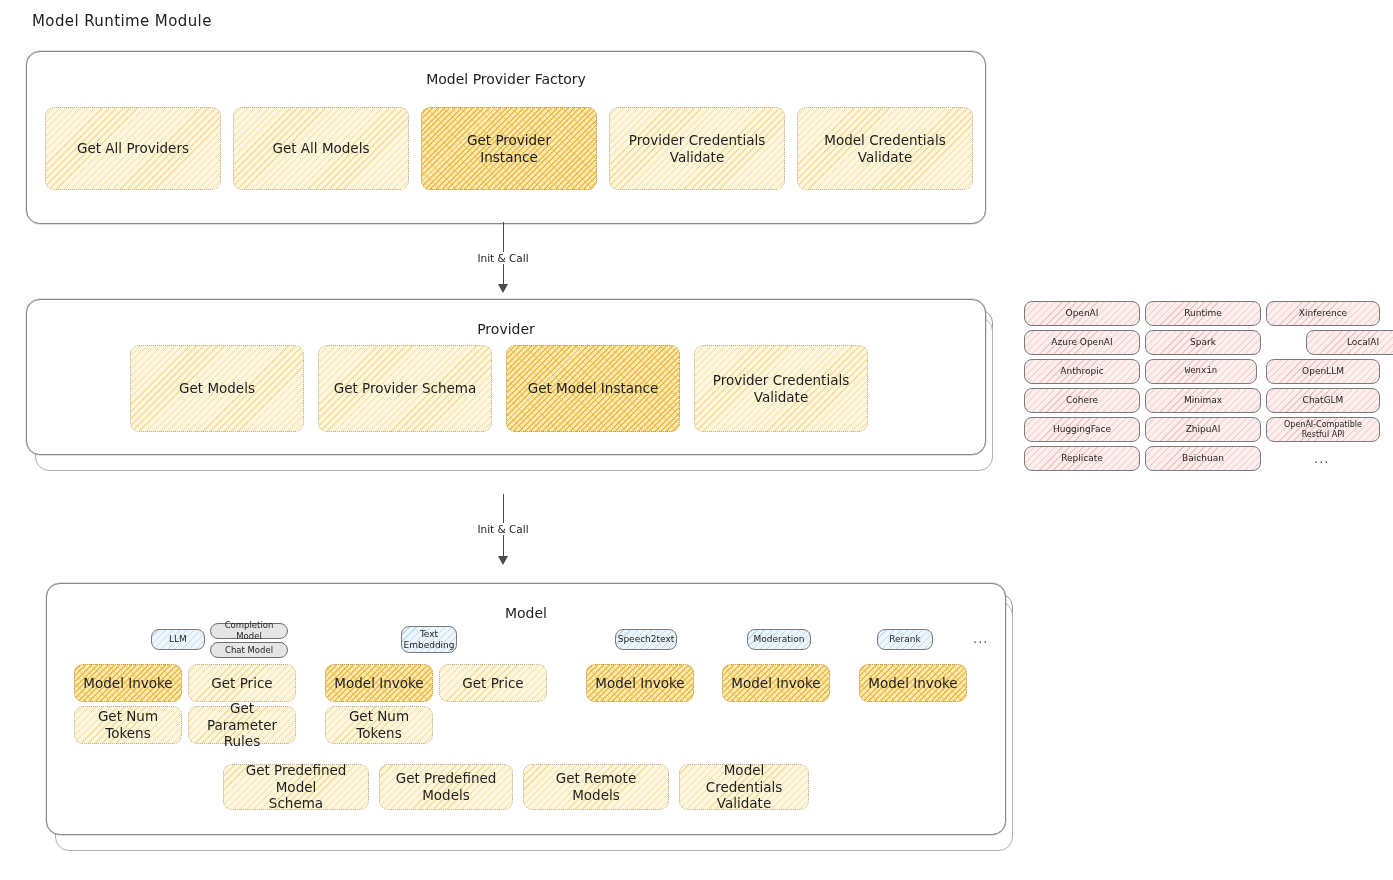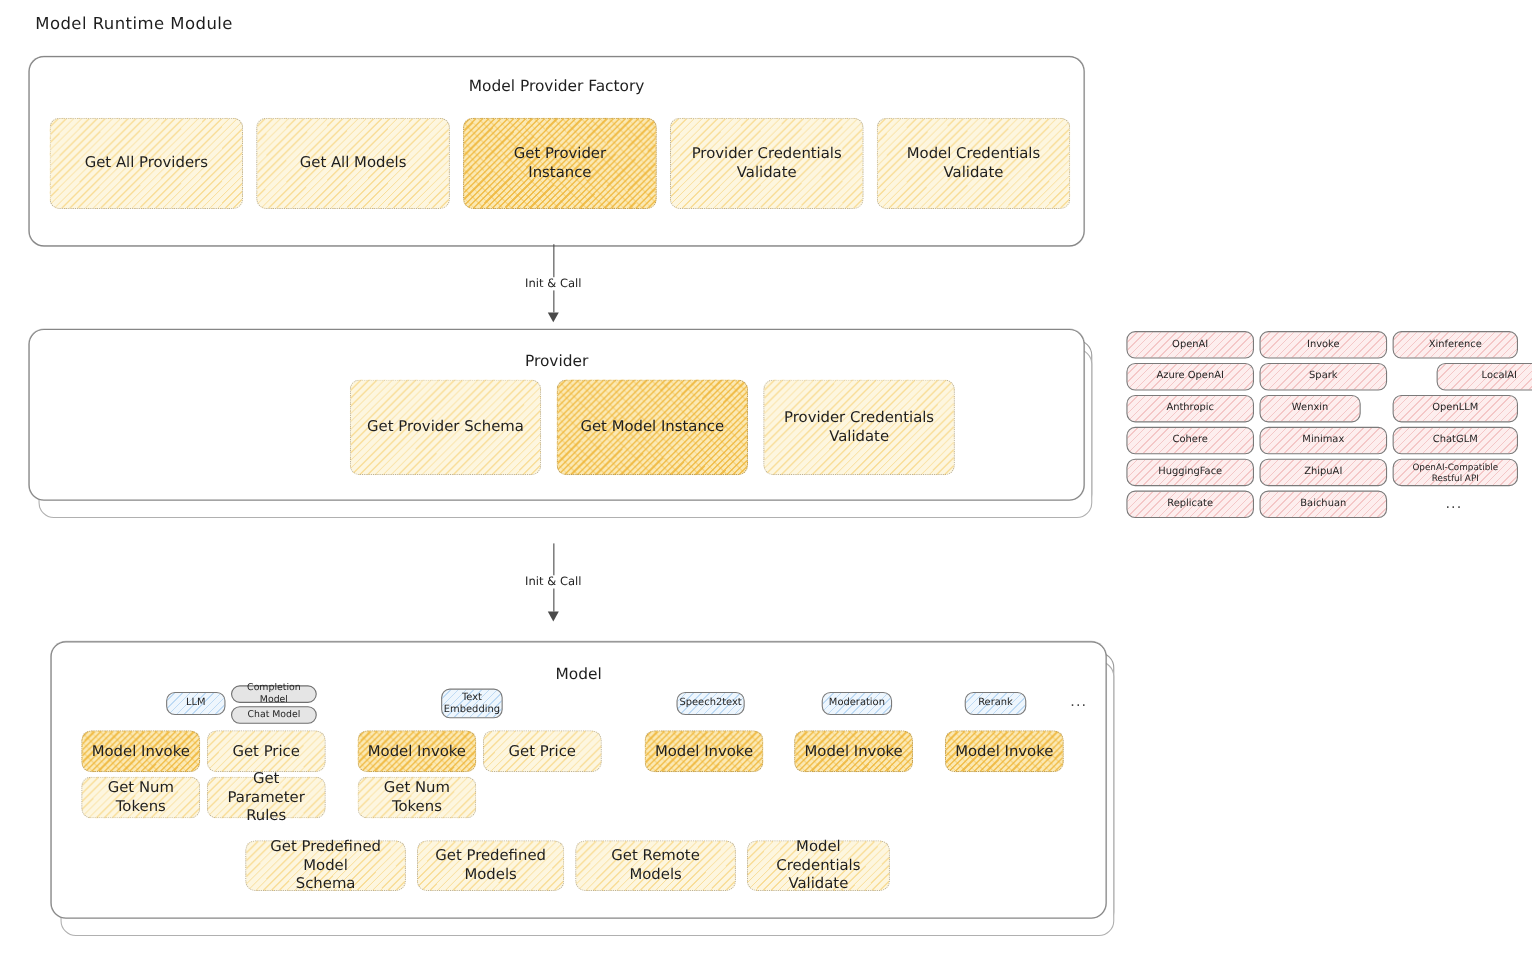--- a/index.html
+++ b/index.html
@@ -156,38 +156,39 @@
 
   <div class="arrow" style="left:503px;top:222px;">
     <div class="shaft" style="height:62px;"></div>
     <div class="head" style="top:62px;"></div>
   </div>
   <div class="arrow-label" style="left:503px;top:252px;">Init &amp; Call</div>
 
   <div class="panel stack" style="left:26px;top:299px;width:958px;height:154px;">
     <div class="panel-title" style="top:21px;">Provider</div>
 
+    <div class="node amber" style="left:103px;top:45px;width:174px;height:87px;">Get Models</div>
     <div class="node amber" style="left:291px;top:45px;width:174px;height:87px;">Get Provider Schema</div>
     <div class="node amber-hi" style="left:479px;top:45px;width:174px;height:87px;">Get Model Instance</div>
     <div class="node amber" style="left:667px;top:45px;width:174px;height:87px;">Provider Credentials
 Validate</div>
   </div>
 
   <div style="position:absolute;left:1024px;top:301px;width:356px;height:175px;">
 
     <div class="node rose" style="left:0px;top:0px;width:116px;height:25px;">OpenAI</div>
     <div class="node rose" style="left:0px;top:29px;width:116px;height:25px;">Azure OpenAI</div>
     <div class="node rose" style="left:0px;top:58px;width:116px;height:25px;">Anthropic</div>
     <div class="node rose" style="left:0px;top:87px;width:116px;height:25px;">Cohere</div>
     <div class="node rose" style="left:0px;top:116px;width:116px;height:25px;">HuggingFace</div>
     <div class="node rose" style="left:0px;top:145px;width:116px;height:25px;">Replicate</div>
 
-    <div class="node rose" style="left:121px;top:0px;width:116px;height:25px;">Invoke</div>
+    <div class="node rose" style="left:121px;top:0px;width:116px;height:25px;">Runtime</div>
     <div class="node rose" style="left:121px;top:29px;width:116px;height:25px;">Spark</div>
-    <div class="node rose" style="left:121px;top:58px;width:92px;height:25px;">Wenxin</div>
+    <div class="node rose" style="left:121px;top:58px;width:112px;height:25px;font-family:Liberation Mono, monospace;">Wenxin</div>
     <div class="node rose" style="left:121px;top:87px;width:116px;height:25px;">Minimax</div>
     <div class="node rose" style="left:121px;top:116px;width:116px;height:25px;">ZhipuAI</div>
     <div class="node rose" style="left:121px;top:145px;width:116px;height:25px;">Baichuan</div>
 
     <div class="node rose" style="left:242px;top:0px;width:114px;height:25px;">Xinference</div>
     <div class="node rose" style="left:242px;top:29px;width:114px;height:25px;margin-left:40px;">LocalAI</div>
     <div class="node rose" style="left:242px;top:58px;width:114px;height:25px;">OpenLLM</div>
     <div class="node rose" style="left:242px;top:87px;width:114px;height:25px;">ChatGLM</div>
     <div class="node rose" style="left:242px;top:116px;width:114px;height:25px;font-size:8px;">OpenAI-Compatible Restful API</div>
     <div class="ellipsis" style="left:290px;top:150px;">...</div>

